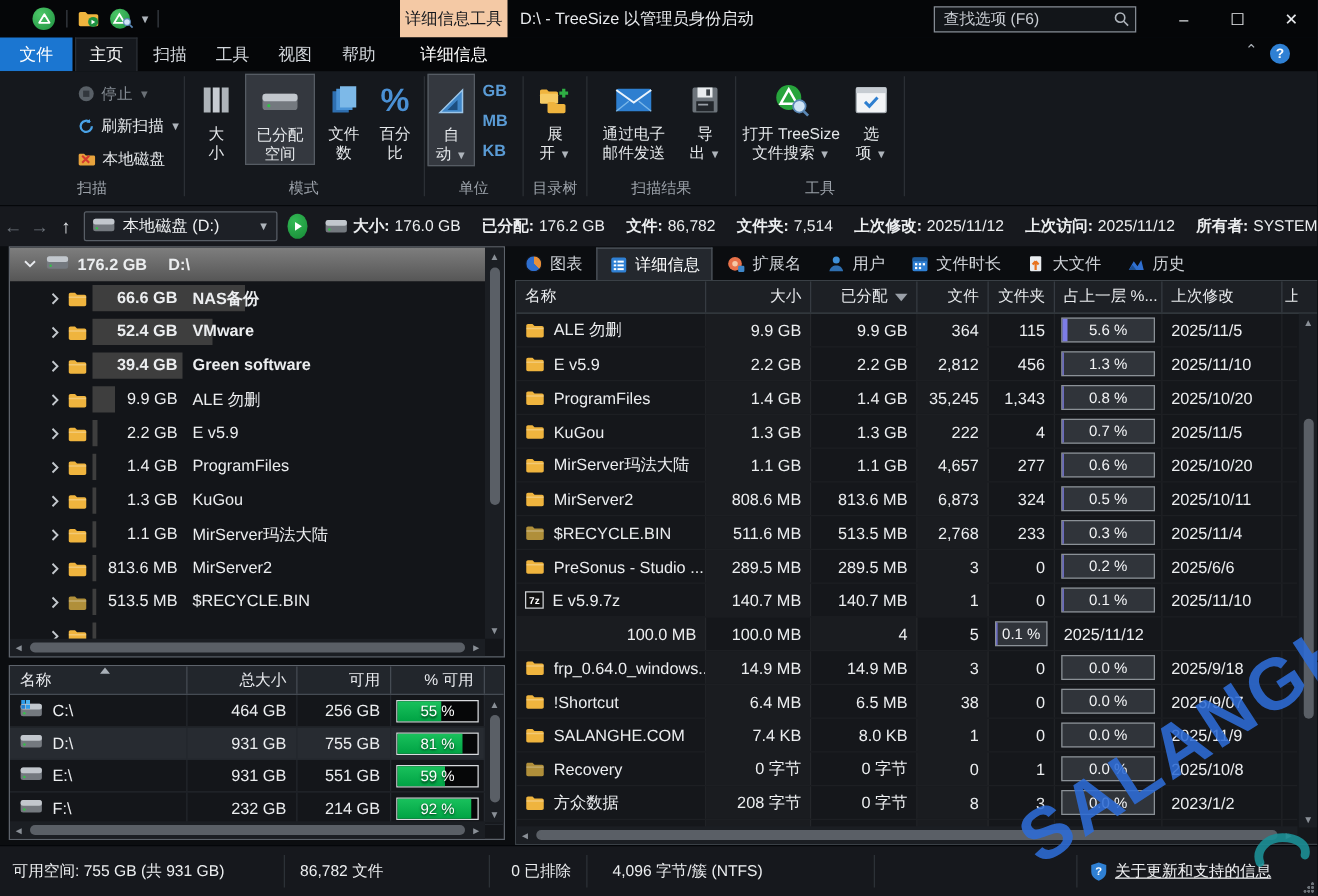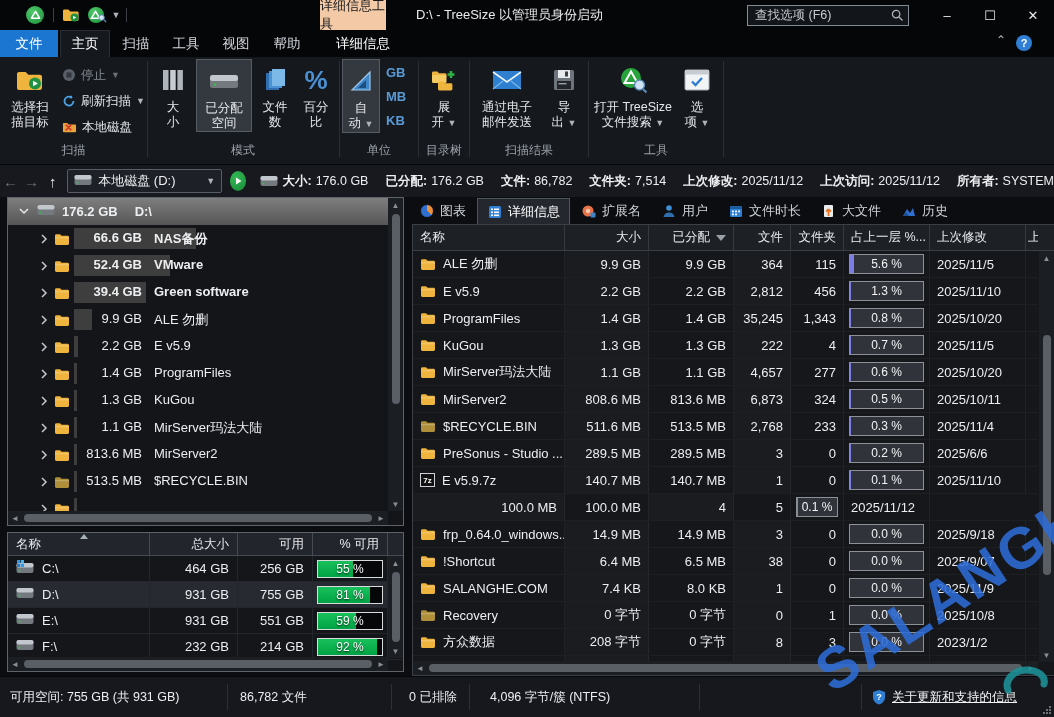--- a/index.html
+++ b/index.html
@@ -9,21 +9,21 @@
     font-family:"Liberation Sans", sans-serif; font-size:13px;
     -webkit-font-smoothing:antialiased;
   }
 
   
   #titlebar { position:absolute; left:0; top:0; width:1054px; height:30px; background:#050608; }
   .qat-icon { position:absolute; top:5px; width:20px; height:20px; display:flex; align-items:center; justify-content:center; }
   .qat-sep { position:absolute; top:8px; width:1px; height:14px; background:#3a3f45; }
   .logo-circle { width:18px; height:18px; border-radius:50%; background:radial-gradient(circle at 35% 30%, #4cc768, #1f9140); display:flex; align-items:center; justify-content:center; }
   .logo-circle svg { width:11px; height:11px; }
-  .context-tab-header { position:absolute; left:320px; top:0; width:66px; height:30px; background:#f4c9a5; color:#15181d; display:flex; align-items:center; justify-content:center; font-size:13px; }
+  .context-tab-header { position:absolute; left:320px; top:0; width:86px; height:30px; background:#f4c9a5; color:#15181d; display:flex; align-items:center; justify-content:center; font-size:13px; }
   #window-title { position:absolute; left:416px; top:0; height:30px; display:flex; align-items:center; color:#e9ebee; font-size:13px; }
   #searchbox { position:absolute; left:747px; top:5px; width:162px; height:21px; background:#121519; border:1px solid #858b93; display:flex; align-items:center; padding:0 4px 0 7px; color:#c8ccd2; font-size:12.5px; }
   #searchbox .ph { flex:1; }
   .winbtn { position:absolute; top:0; width:42px; height:30px; display:flex; align-items:center; justify-content:center; color:#e8eaed; font-size:13px; }
 
   
   #ribbontabs { position:absolute; left:0; top:30px; width:1054px; height:27px; background:#050608; }
   .rtab { position:absolute; top:0; height:27px; display:flex; align-items:center; justify-content:center; font-size:13.5px; color:#d3d7dc; }
   .rtab.file { background:#1b76d1; color:#fff; }
   .rtab.active { background:#15181d; color:#fff; border:1px solid #2a2e34; border-bottom:none; }
@@ -195,31 +195,20 @@
   <span class="rtab" style="left:212px;width:48px">视图</span>
   <span class="rtab" style="left:262px;width:50px">帮助</span>
   <span class="rtab context" style="left:320px;width:86px">详细信息</span>
 </div>
 <span id="ribbon-collapse">⌃</span>
 <span id="ribbon-help">?</span>
 
 <div id="ribbon">
 
   <div class="rgroup" style="left:0;width:147px">
-    <div class="bigbtn" style="left:3px;width:54px">
-      <span class="bicon">
-        <svg viewBox="0 0 30 26" width="30" height="26">
-            <path d="M2 7c0-1.2.9-2.1 2.1-2.1h6.5l2.8 2.8h11.5c1.2 0 2.1.9 2.1 2.1v11c0 1.2-.9 2.1-2.1 2.1H4.1C2.9 23 2 22.1 2 20.9z" fill="#efb43e"></path>
-            <circle cx="20" cy="16.5" r="6" fill="#1f9140"></circle>
-            <path d="M18 13.7l5 2.8-5 2.8z" fill="#fff"></path>
-          </svg>
-      </span>
-      <span style="white-space:pre-line">选择扫
-描目标</span>
-    </div>
     <div class="smallbtn disabled" style="left:62px;top:6px">
       <svg viewBox="0 0 14 14" width="14" height="14">
           <circle cx="7" cy="7" r="6" fill="#585f66"></circle>
           <rect x="4.5" y="4.5" width="5" height="5" fill="#32373d"></rect>
         </svg>
       <span>停止</span>
         <span class="caret dim">▼</span>
     </div>
     <div class="smallbtn" style="left:62px;top:32px">
       <svg viewBox="0 0 14 14" width="14" height="14">

